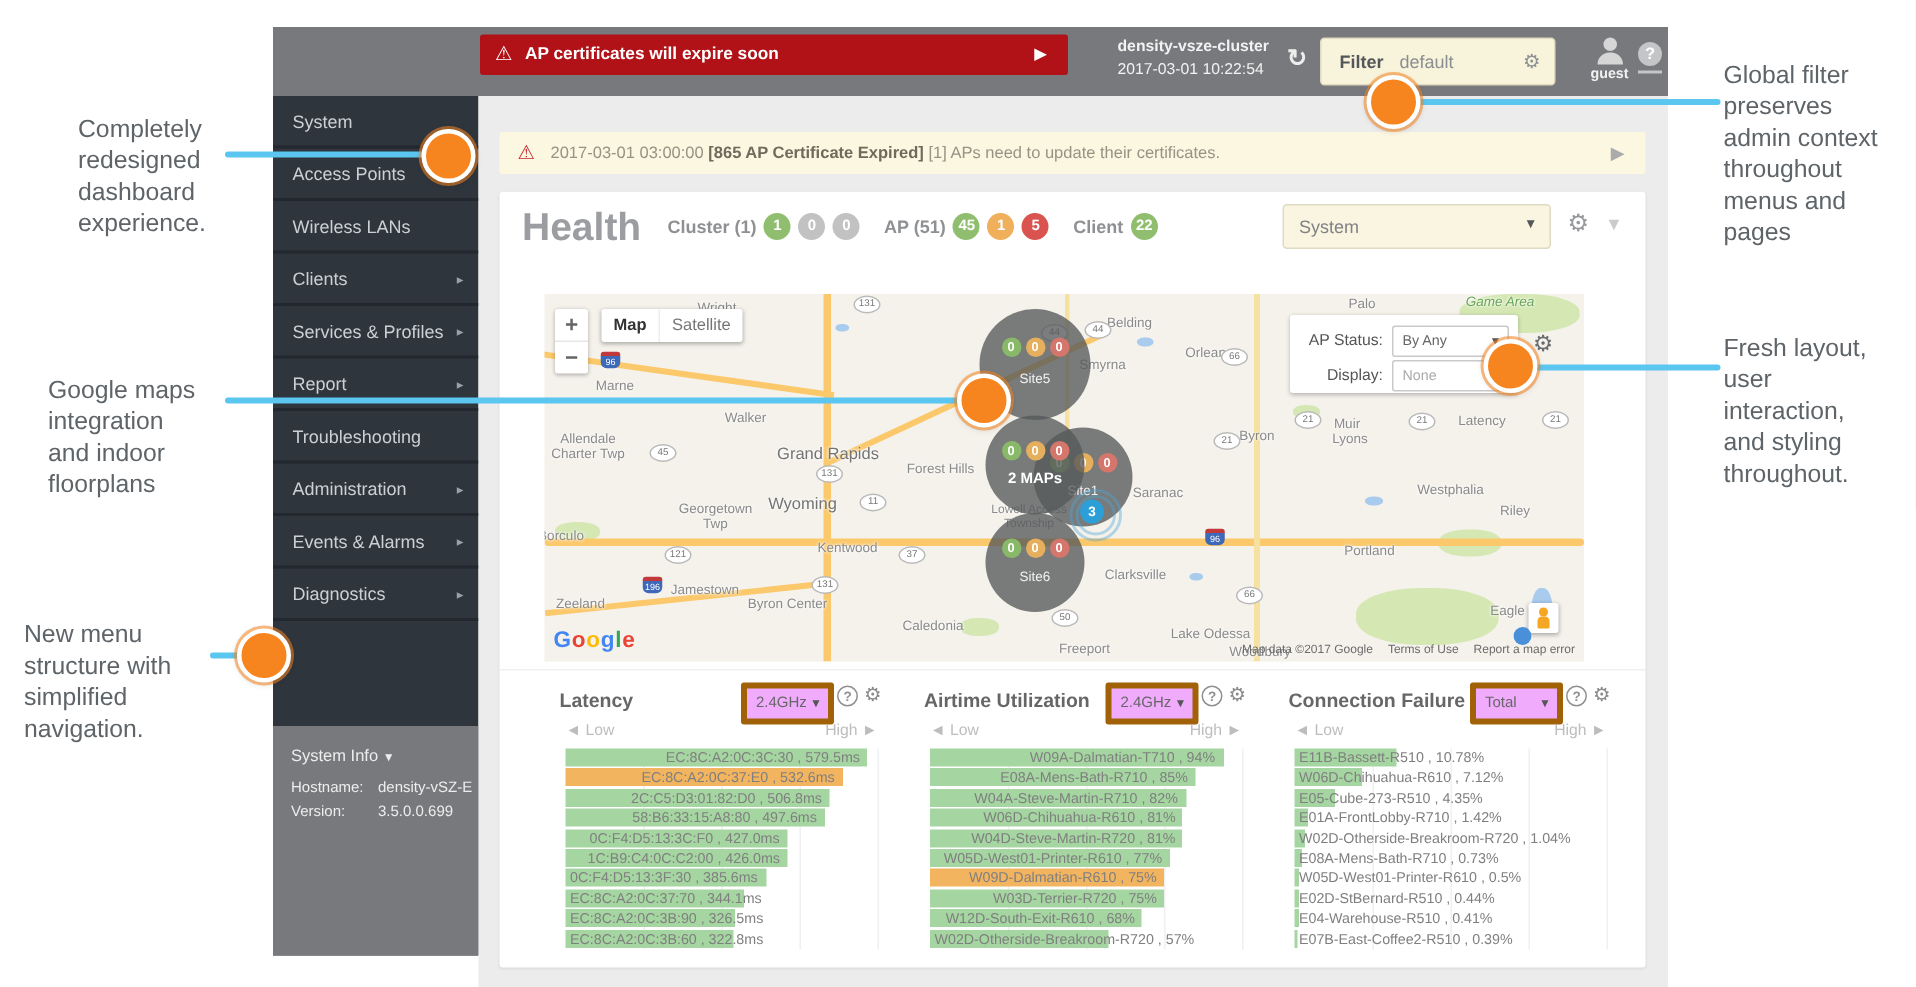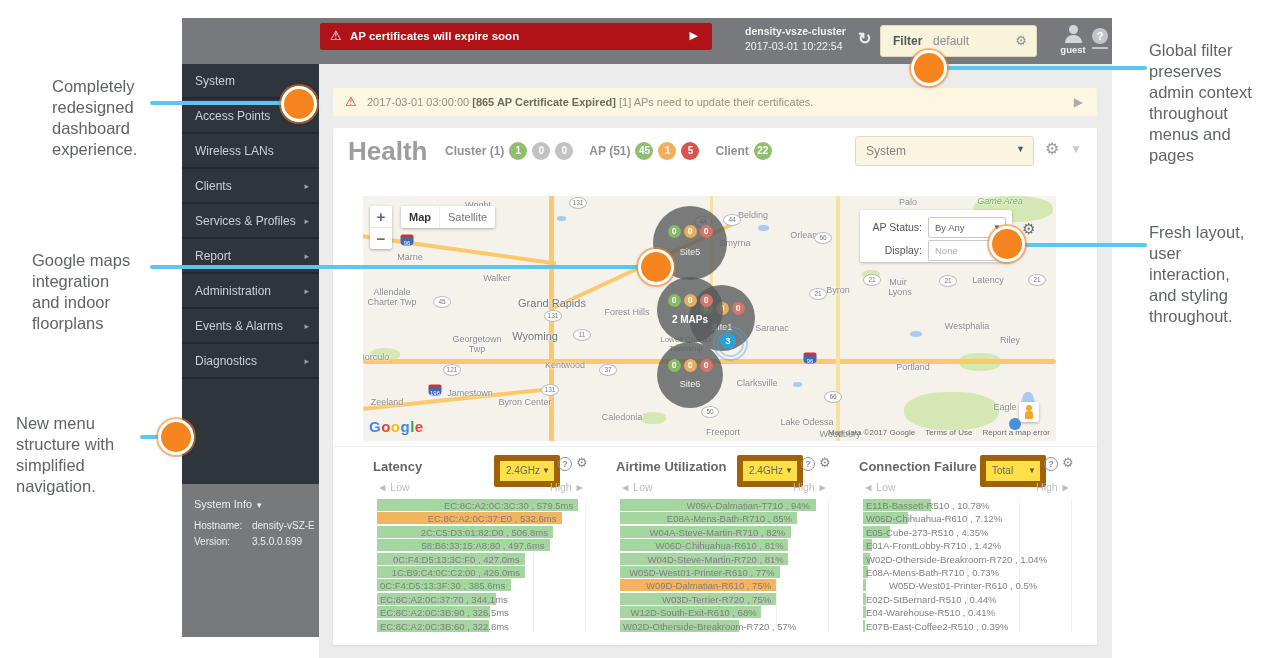--- a/index.html
+++ b/index.html
@@ -107,21 +107,21 @@
   .glogo{position:absolute;left:6px;bottom:6px;font-size:15px;font-weight:bold;z-index:6;cursor:pointer;letter-spacing:.5px}
   .attrib{position:absolute;right:6px;bottom:4px;font-size:8px;color:#6B6B6B;z-index:6;display:flex;gap:10px;white-space:nowrap}
   .pegman{position:absolute;left:656px;top:206px;width:20px;height:20px;background:#fff;border-radius:2px;box-shadow:0 1px 3px rgba(0,0,0,.3);z-index:6;cursor:pointer}
   .peghead{position:absolute;left:7px;top:3px;width:6px;height:6px;border-radius:50%;background:#F5A623}
   .pegbody{position:absolute;left:6px;top:9px;width:8px;height:8px;border-radius:3px 3px 1px 1px;background:#F5A623}
   .bluedot{position:absolute;left:646px;top:222px;width:8px;height:8px;border-radius:50%;background:#4A90D9;border:2px solid rgba(74,144,217,.35);z-index:6}
   
   .chartsrow{position:absolute;left:0px;top:318px;width:764px;height:199px;border-top:1px solid #EFEFEF}
   .cpanel{position:absolute;top:4px;width:243px;height:190px}
   .ctitle{position:absolute;left:13px;top:8px;font-size:13px;font-weight:bold;color:#666}
-  .cdd{position:absolute;left:134px;top:4px;width:54px;height:20px;border:6px solid #a16207;border-radius:2px;background:#fde047;cursor:pointer}
+  .cdd{position:absolute;left:134px;top:4px;width:54px;height:20px;border:4px solid #a16207;border-radius:2px;background:#f0abfc;cursor:pointer}
   .cdd .v{position:absolute;left:6px;top:4px;font-size:10px;color:#666}
   .cdd .c{position:absolute;right:4px;top:5px;font-size:8px;color:#555}
   .chelp{position:absolute;left:198px;top:6px;width:12px;height:12px;border:1.5px solid #909090;border-radius:50%;
          color:#909090;font-size:9px;font-weight:bold;text-align:center;line-height:12px;cursor:pointer}
   .cgear{position:absolute;left:216px;top:4px;font-size:13px;color:#8B8B8B;cursor:pointer}
   .clow{position:absolute;left:17px;top:30px;font-size:10.5px;color:#BDBDBD}
   .chigh{position:absolute;right:18px;top:30px;font-size:10.5px;color:#BDBDBD}
   .barsarea{position:absolute;left:17px;top:48px;width:208px;height:134px}
   .gridv{position:absolute;top:0;width:1px;height:134px;background:#F0F0F0}
   .brow{position:absolute;left:0;width:208px;height:12px}
@@ -193,20 +193,23 @@
           <span>Clients</span>
           <span class="arr">▸</span>
         </div>
         <div class="sideitem">
           <span>Services &amp; Profiles</span>
           <span class="arr">▸</span>
         </div>
         <div class="sideitem">
           <span>Report</span>
           <span class="arr">▸</span>
+        </div>
+        <div class="sideitem">
+          <span>Troubleshooting</span>
         </div>
         <div class="sideitem">
           <span>Administration</span>
           <span class="arr">▸</span>
         </div>
         <div class="sideitem">
           <span>Events &amp; Alarms</span>
           <span class="arr">▸</span>
         </div>
         <div class="sideitem">
@@ -335,21 +338,21 @@
           <div class="town" style="left: 202px; top: 169px;">Kentwood</div>
           <div class="town" style="left: 11px; top: 161px;">Borculo</div>
           <div class="town" style="left: 24px; top: 206px;">Zeeland</div>
           <div class="town" style="left: 107px; top: 197px;">Jamestown</div>
           <div class="town" style="left: 162px; top: 206px;">Byron Center</div>
           <div class="town" style="left: 259px; top: 221px;">Caledonia</div>
           <div class="town" style="left: 360px; top: 236px;">Freeport</div>
           <div class="town" style="left: 444px; top: 226px;">Lake Odessa</div>
           <div class="town" style="left: 394px; top: 187px;">Clarksville</div>
           <div class="town" style="left: 409px; top: 132px;">Saranac</div>
-          <div class="town small" style="left: 323px; top: 148px;">Lowell Charter
+          <div class="town small" style="left: 323px; top: 148px;">Lowell Access
 Township</div>
           <div class="town" style="left: 475px; top: 94px;">Byron</div>
           <div class="town" style="left: 535px; top: 86px;">Muir</div>
           <div class="town" style="left: 537px; top: 96px;">Lyons</div>
           <div class="town" style="left: 390px; top: 19px;">Belding</div>
           <div class="town" style="left: 372px; top: 47px;">Smyrna</div>
           <div class="town" style="left: 443px; top: 39px;">Orleans</div>
           <div class="town" style="left: 509px; top: 6px; margin-left: 36px;">Palo</div>
           <div class="town" style="left: 625px; top: 84px;">Latency</div>
           <div class="town" style="left: 550px; top: 171px;">Portland</div>
@@ -563,21 +566,21 @@
               <div class="brow" style="top: 53.6px;">
                 <div class="bbar" style="width: 6.55515px; background: rgb(165, 214, 161);"></div>
                 <span class="blab" style="left: 3px;">W02D-Otherside-Breakroom-R720 , 1.04%</span>
               </div>
               <div class="brow" style="top: 67px;">
                 <div class="bbar" style="width: 4.60121px; background: rgb(165, 214, 161);"></div>
                 <span class="blab" style="left: 3px;">E08A-Mens-Bath-R710 , 0.73%</span>
               </div>
               <div class="brow" style="top: 80.4px;">
                 <div class="bbar" style="width: 3.15152px; background: rgb(165, 214, 161);"></div>
-                <span class="blab" style="left: 3px; padding-left: 23px;">W05D-West01-Printer-R610 , 0.5%</span>
+                <span class="blab" style="left: 3px;">W05D-West01-Printer-R610 , 0.5%</span>
               </div>
               <div class="brow" style="top: 93.8px;">
                 <div class="bbar" style="width: 2.77333px; background: rgb(165, 214, 161);"></div>
                 <span class="blab" style="left: 3px;">E02D-StBernard-R510 , 0.44%</span>
               </div>
               <div class="brow" style="top: 107.2px;">
                 <div class="bbar" style="width: 2.58424px; background: rgb(165, 214, 161);"></div>
                 <span class="blab" style="left: 3px;">E04-Warehouse-R510 , 0.41%</span>
               </div>
               <div class="brow" style="top: 120.6px;">

